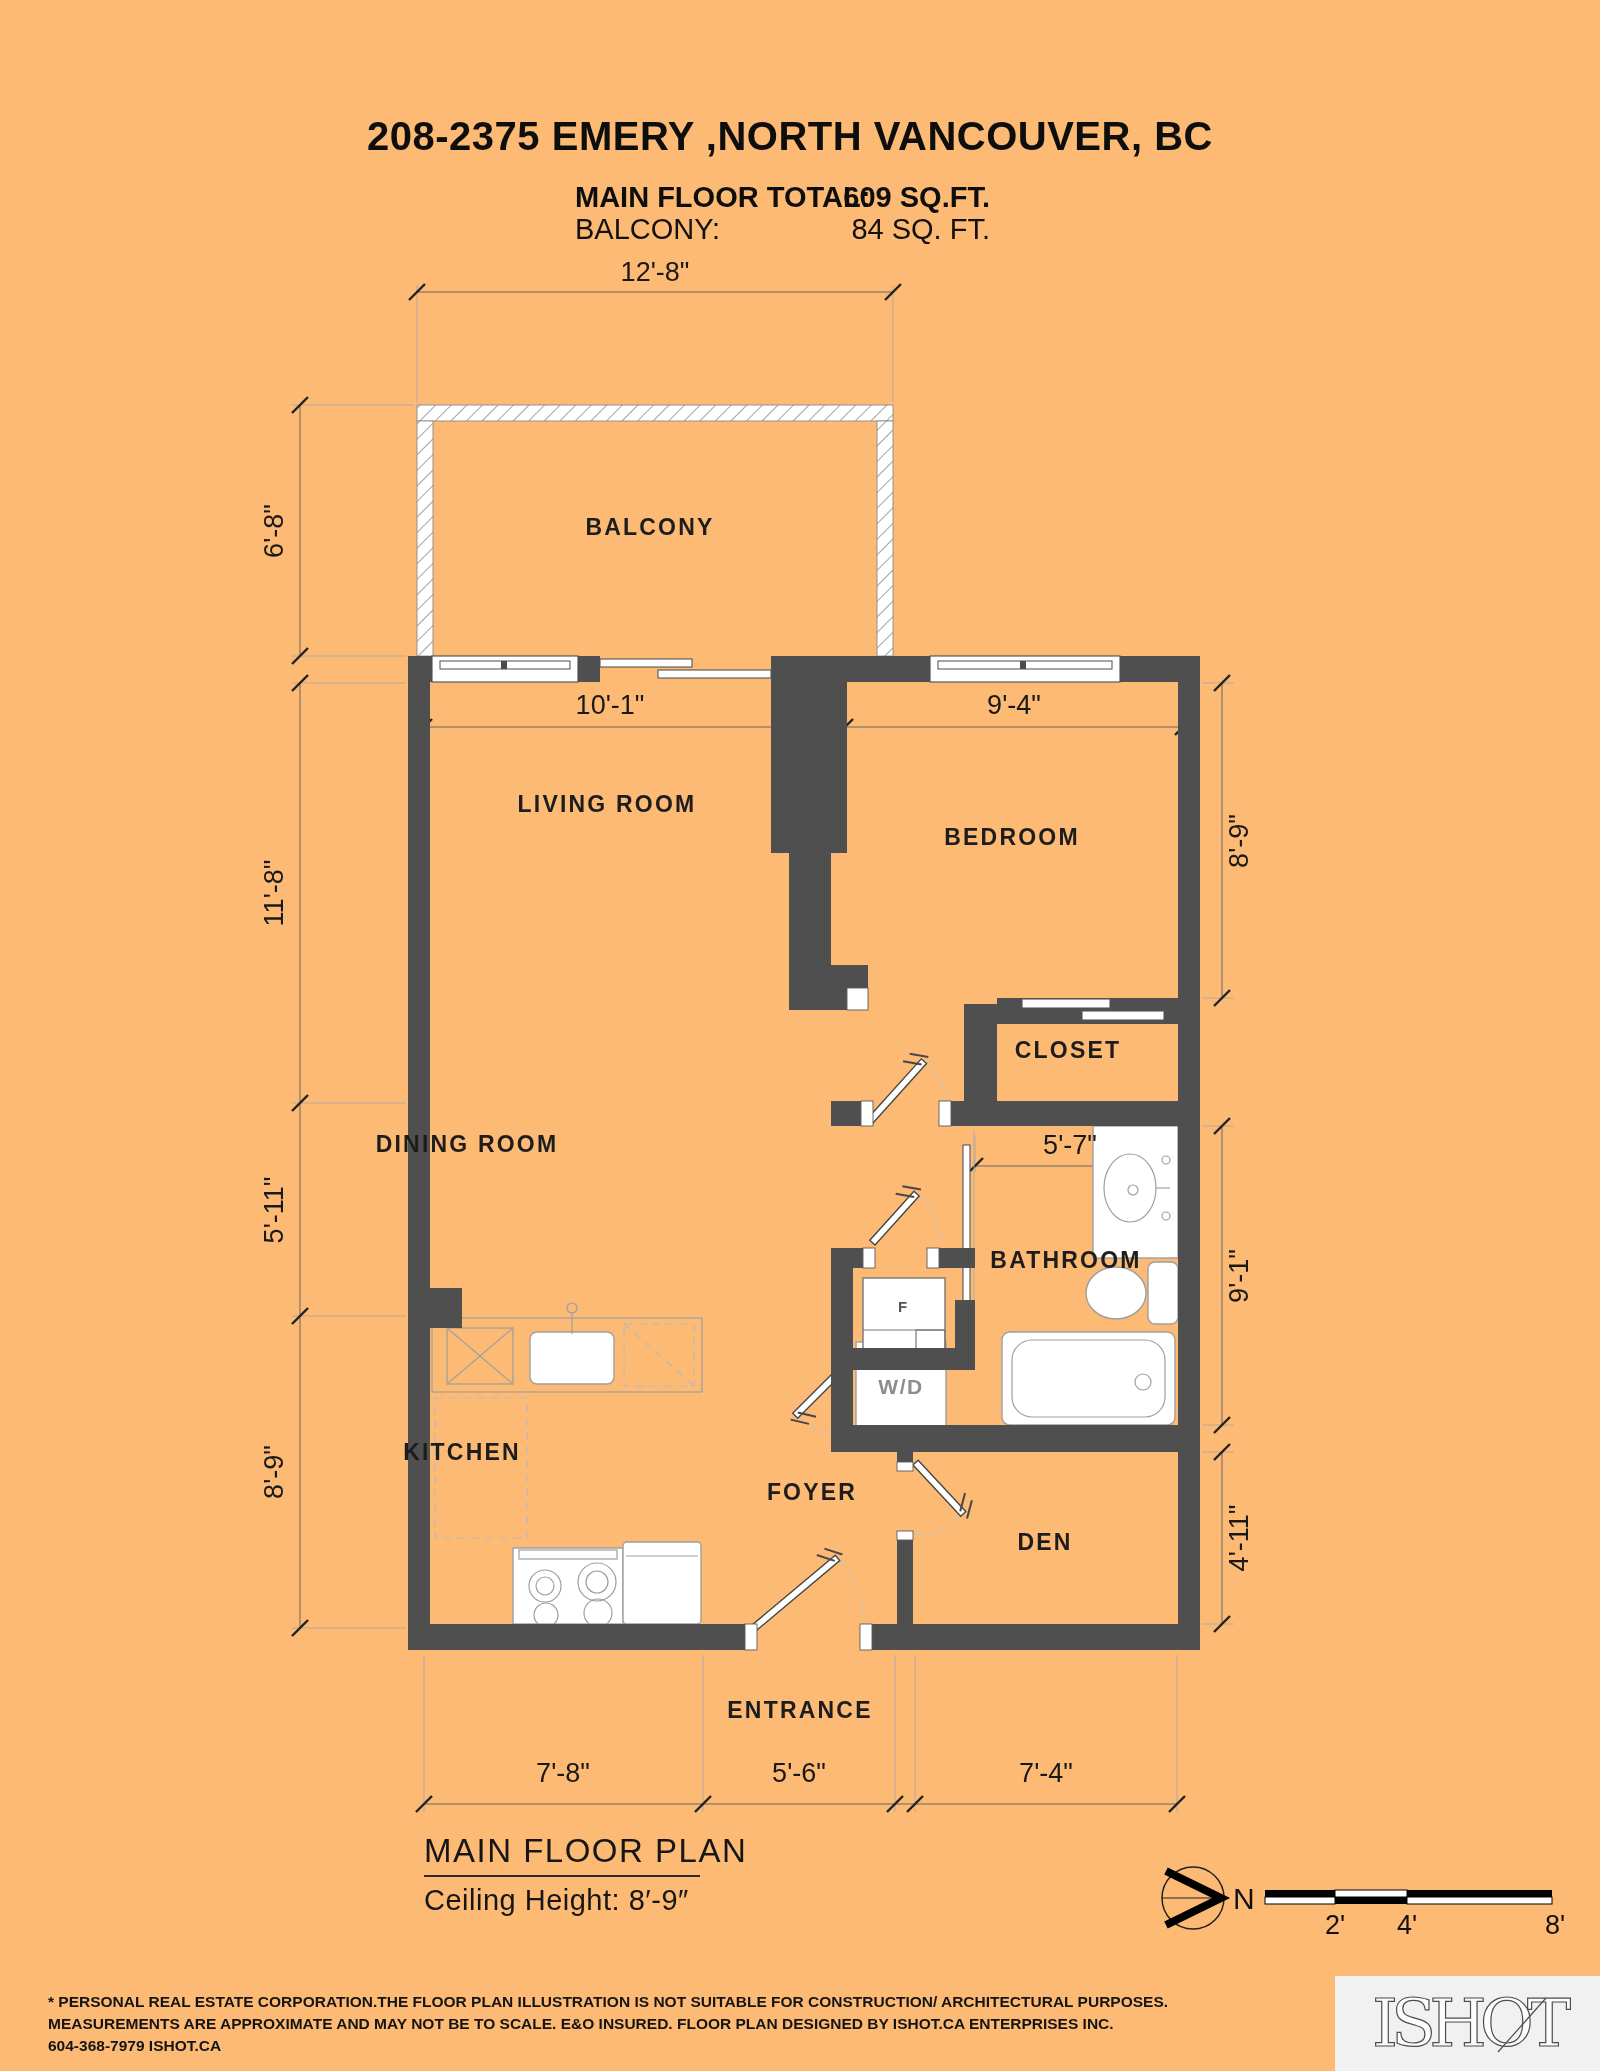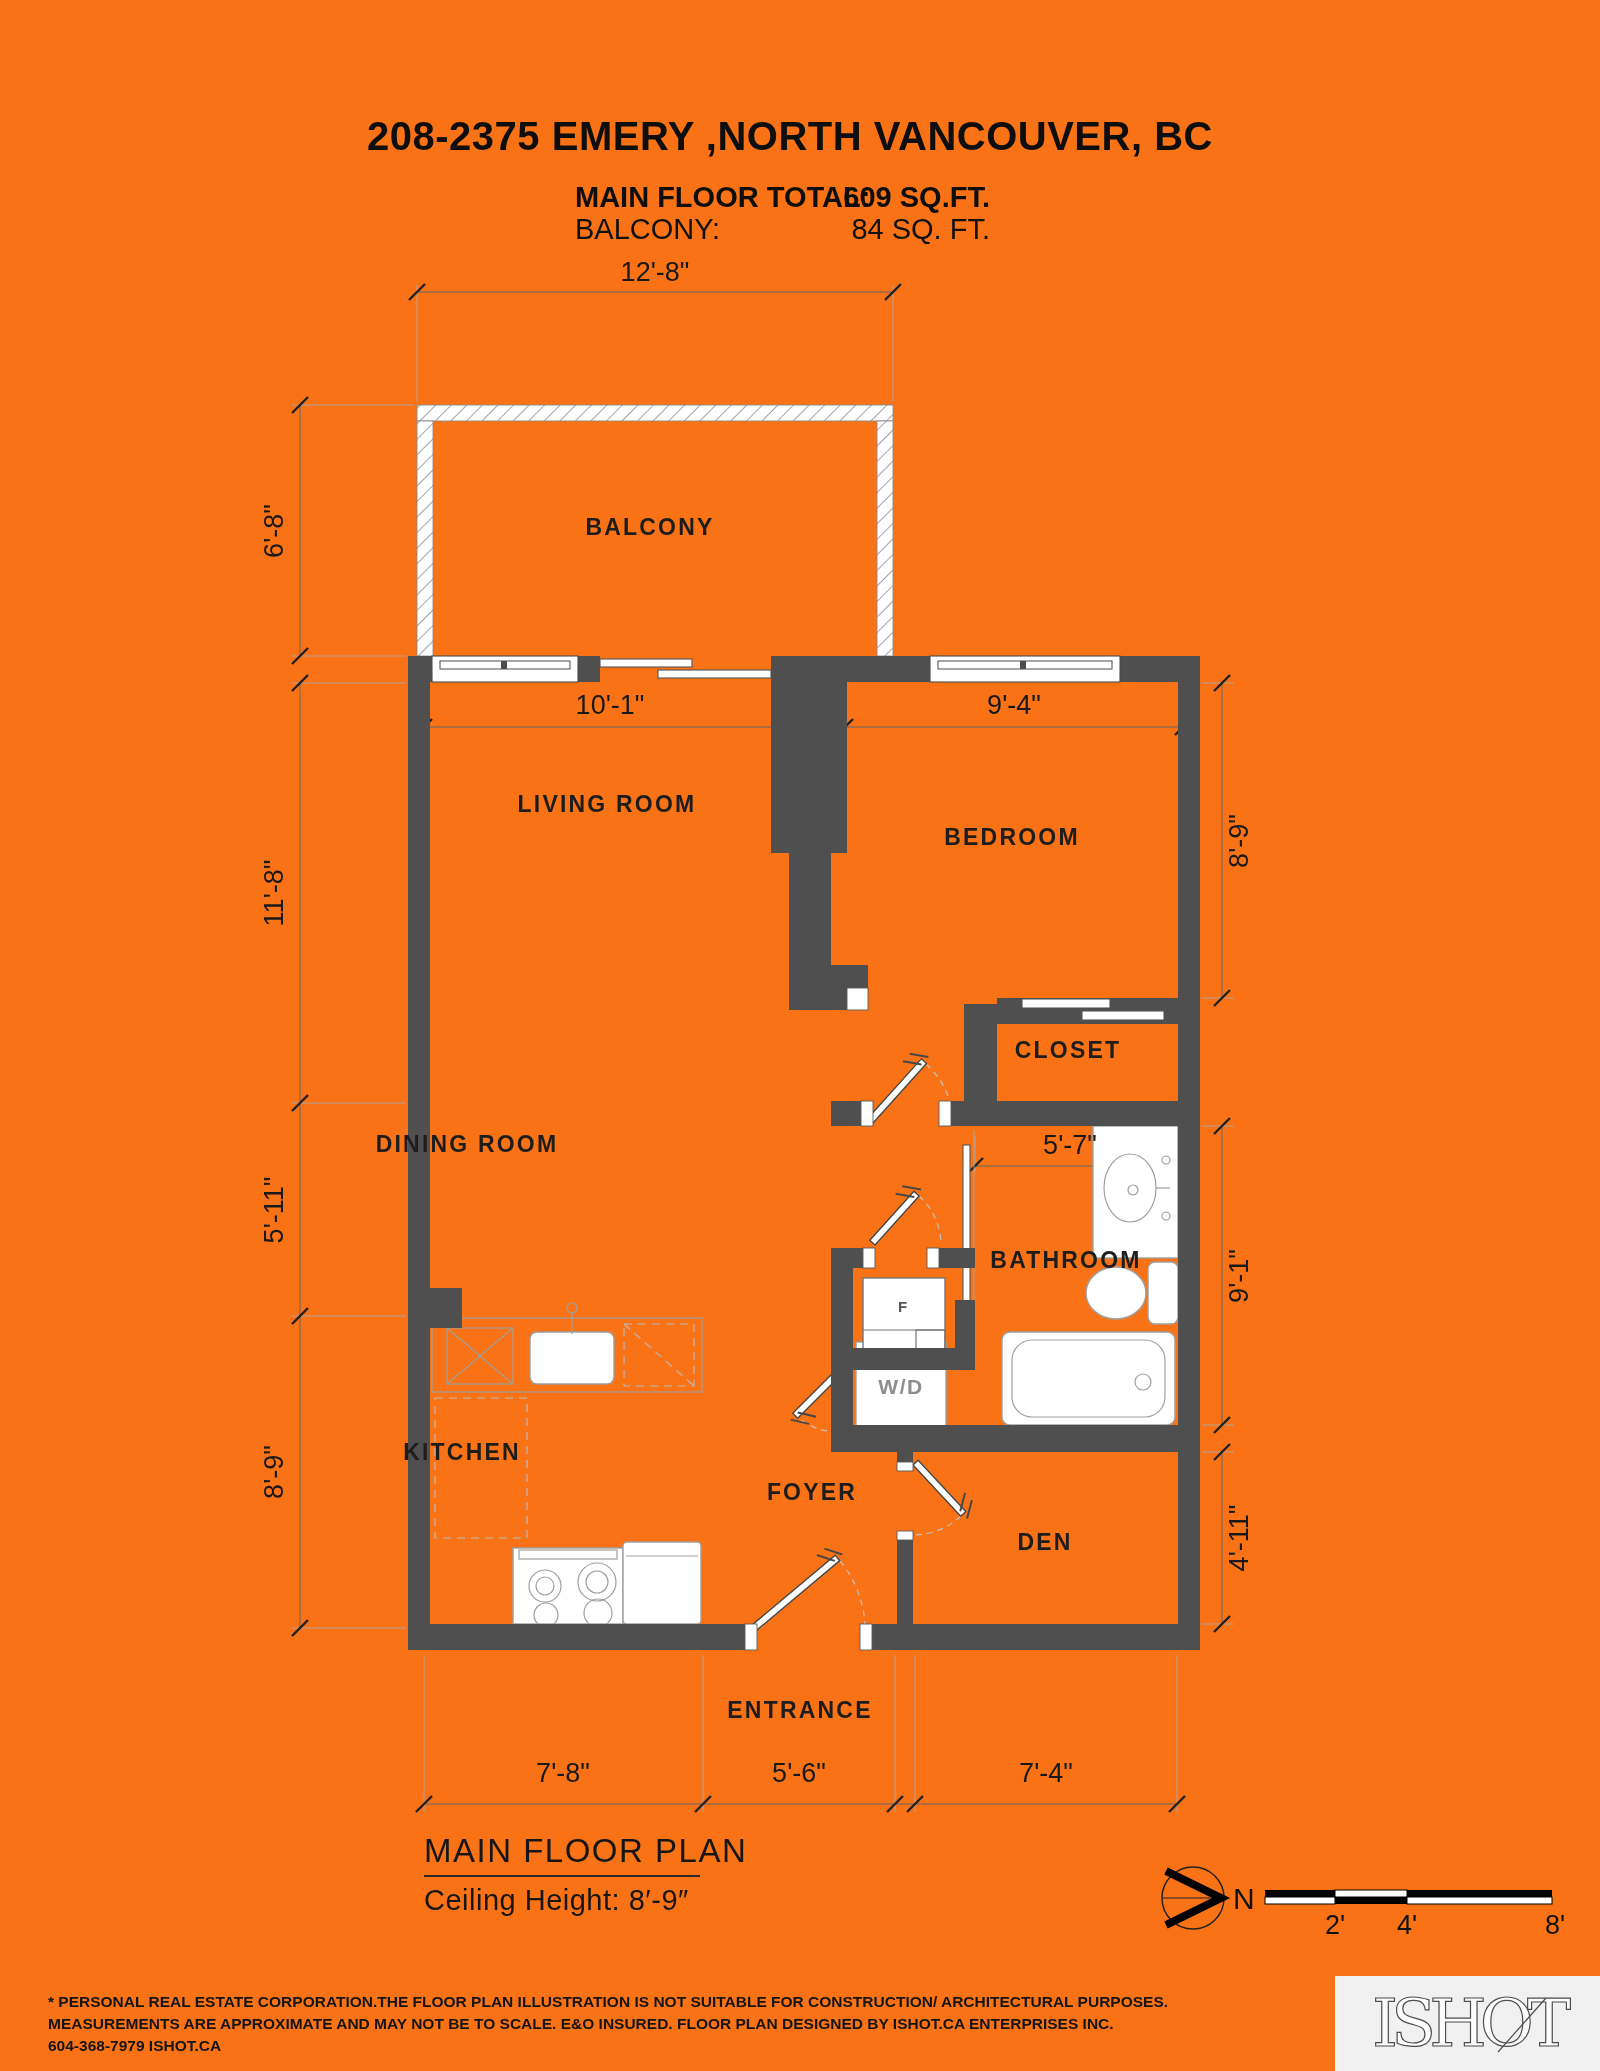--- a/index.html
+++ b/index.html
@@ -1,16 +1,16 @@
 <!DOCTYPE html>
 <html style="--wall: #4f4f4f; --fixture: #9f9f9f;"><head>
 <meta charset="utf-8">
 <style>
   html,body{margin:0;padding:0;background:#fff;}
-  .page{position:relative;width:1600px;height:2071px;background:#f97316;overflow:hidden;
+  .page{position:relative;width:1600px;height:2071px;background:#fdba74;overflow:hidden;
         font-family:"Liberation Sans",sans-serif;}
   svg{position:absolute;inset:0;}
   .wall{fill:var(--wall,#4f4f4f);}
   .hatchwall{fill:url(#hatch);stroke:#8a8a8a;stroke-width:.9;}
   .jamb{fill:#fff;stroke:#5a5a5a;stroke-width:.9;}
   .win{fill:#fff;stroke:#4c4c4c;stroke-width:1.1;}
   .winline{fill:#fff;stroke:#4c4c4c;stroke-width:1;}
   .mull{fill:#4c4c4c;}
   .slider{fill:#fff;stroke:#555;stroke-width:1.1;}
   .fixture{fill:#fff;stroke:var(--fixture,#9f9f9f);stroke-width:1.4;}

